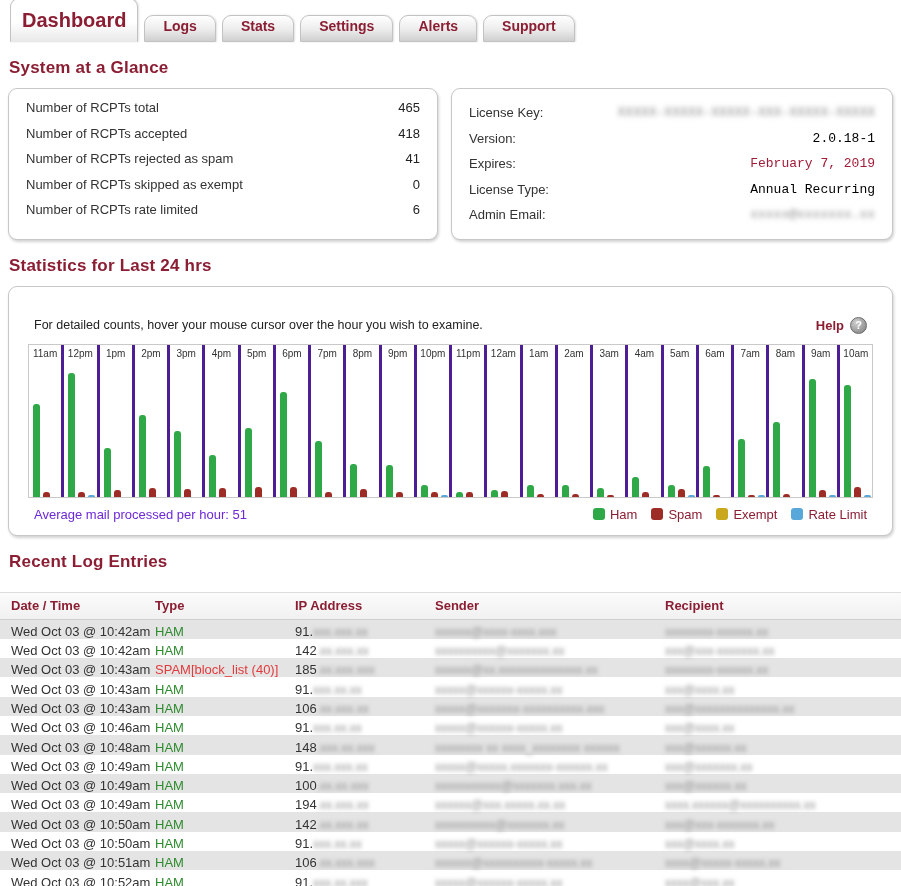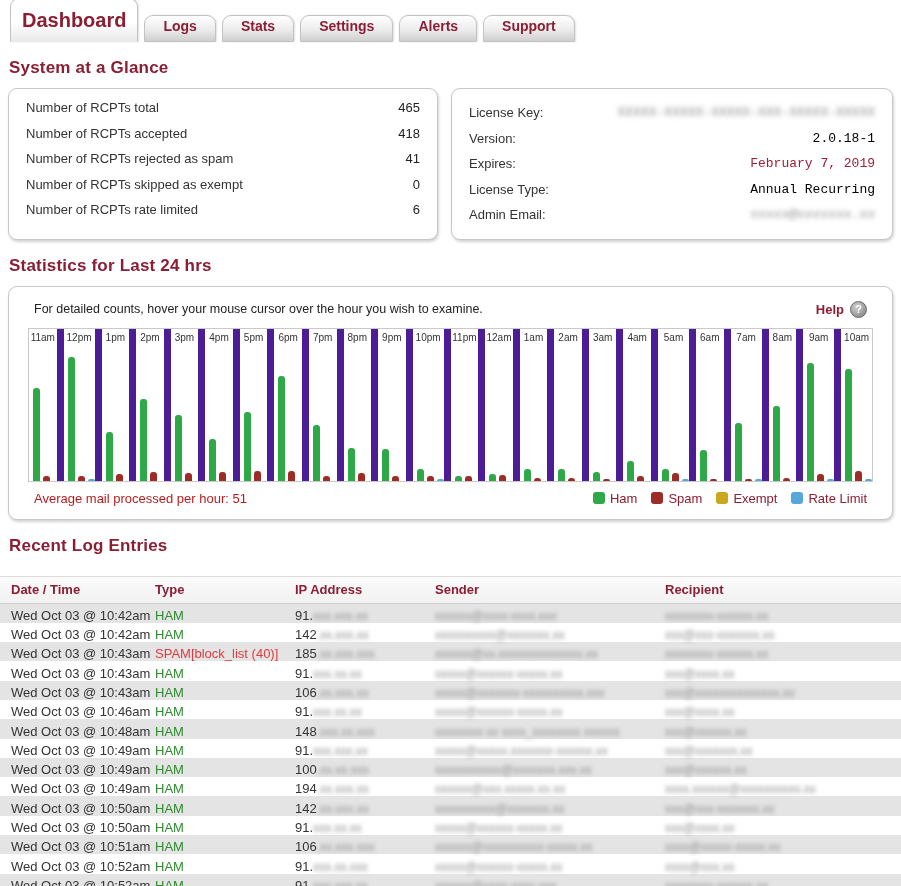--- a/index.html
+++ b/index.html
@@ -36,39 +36,39 @@
   .glance-left  { flex:0 0 430px; padding:11px 17px; }
   .glance-right { flex:1; padding:11px 17px; }
   .stat-line { display:flex; justify-content:space-between; height:25.5px; align-items:flex-start; }
   .stat-label { color:#333; }
   .stat-value { color:#222; }
   .lic-line { display:flex; justify-content:space-between; height:25.5px; align-items:center; }
   .lic-label { color:#333; }
   .lic-value { font-family:"Liberation Mono", monospace; font-size:13px; color:#000; }
   .blurred { color:#8f8f8f; filter:blur(2.4px); user-select:none; }
   
-  .chart-panel { margin:6px 8px 0; padding:12px 17px 13px; }
+  .chart-panel { margin:6px 8px 0; padding:28px 17px 13px; }
   .chart-top { display:flex; justify-content:space-between; align-items:center; margin:2px 8px 10px; }
   .chart-instruction { color:#222; font-size:12.5px; }
   .help-wrap { display:flex; align-items:center; gap:6px; cursor:pointer;text-align:center; }
   .help-label { color:#8b1e33; font-weight:bold; font-size:13px; }
   .help-icon {
     width:17px; height:17px; border-radius:50%;
     background:radial-gradient(circle at 35% 30%, #cfcfcf, #7d7d7d);
     border:1px solid #6a6a6a; color:#fff; font-size:11px; font-weight:bold;
     display:flex; align-items:center; justify-content:center;
   }
   .chart-area { display:flex; border:1px solid #c9c9c9; margin:0 2px; background:#fff; }
-  .chart-col { flex:1 1 0; border-right:7px solid #4c1d95; display:flex; flex-direction:column; }
+  .chart-col { flex:1 1 0; border-right:3px solid #4c1d95; display:flex; flex-direction:column; }
   .chart-col:last-child { border-right:none; }
   .hour-label { font-size:10px; color:#333; text-align:center; padding:3px 0 2px; }
   .bars { height:136px; display:flex; align-items:flex-end; gap:3px; padding-left:4px; }
   .bar { width:7px; border-radius:3px 3px 0 0; }
   .chart-bottom { display:flex; justify-content:space-between; align-items:center; margin:9px 8px 0; }
-  .avg-label { color:#b91c1c; }
+  .avg-label { color:#6d28d9; }
   .legend { display:flex; gap:14px; align-items:center; }
   .legend-item { display:flex; gap:5px; align-items:center; }
   .legend-swatch { width:12px; height:12px; border-radius:3px; }
   .legend-label { color:#8b1e33; font-size:13px; }
   
   .log-table { width:901px; margin-top:20px; border-top:1px solid #ddd; }
   .log-header {
     display:flex; background:linear-gradient(#fbfbfb,#f1f1f1);
     border-bottom:1px solid #cfcfcf; height:27px; align-items:center;
     color:#8b1e33; font-weight:bold;

